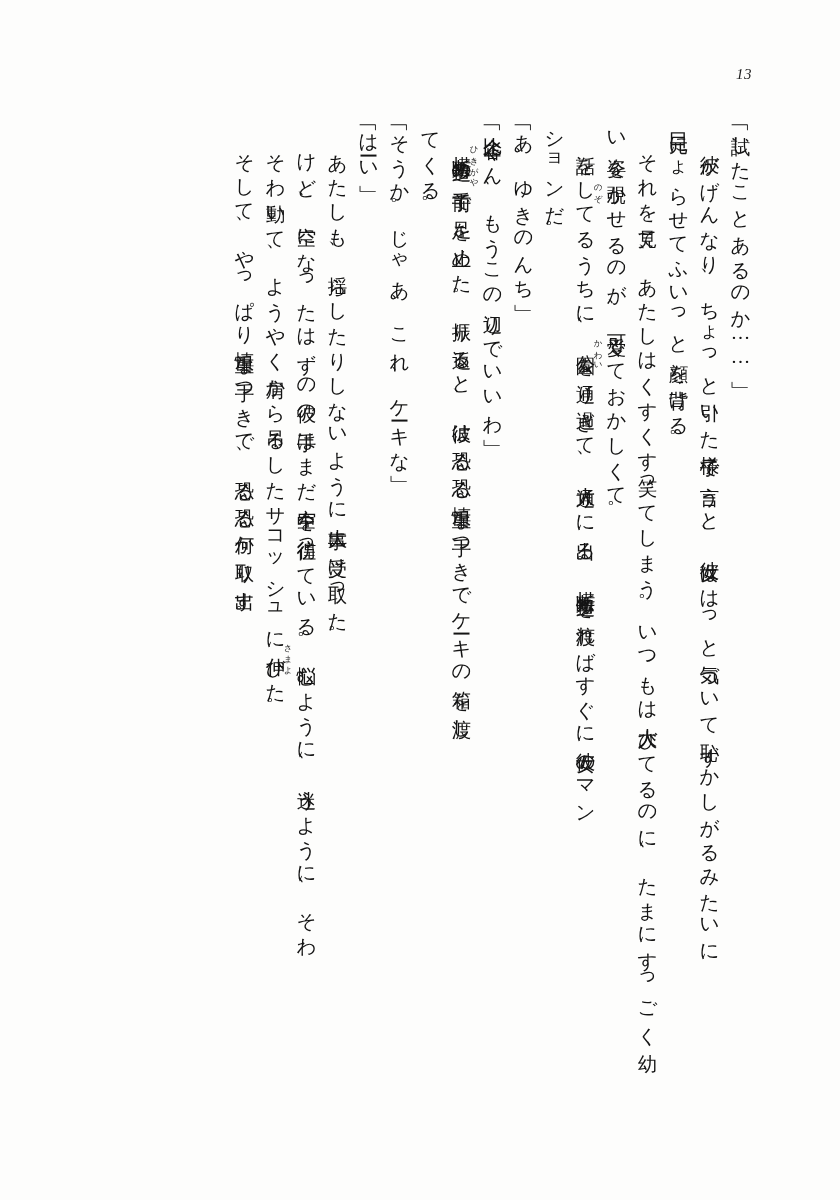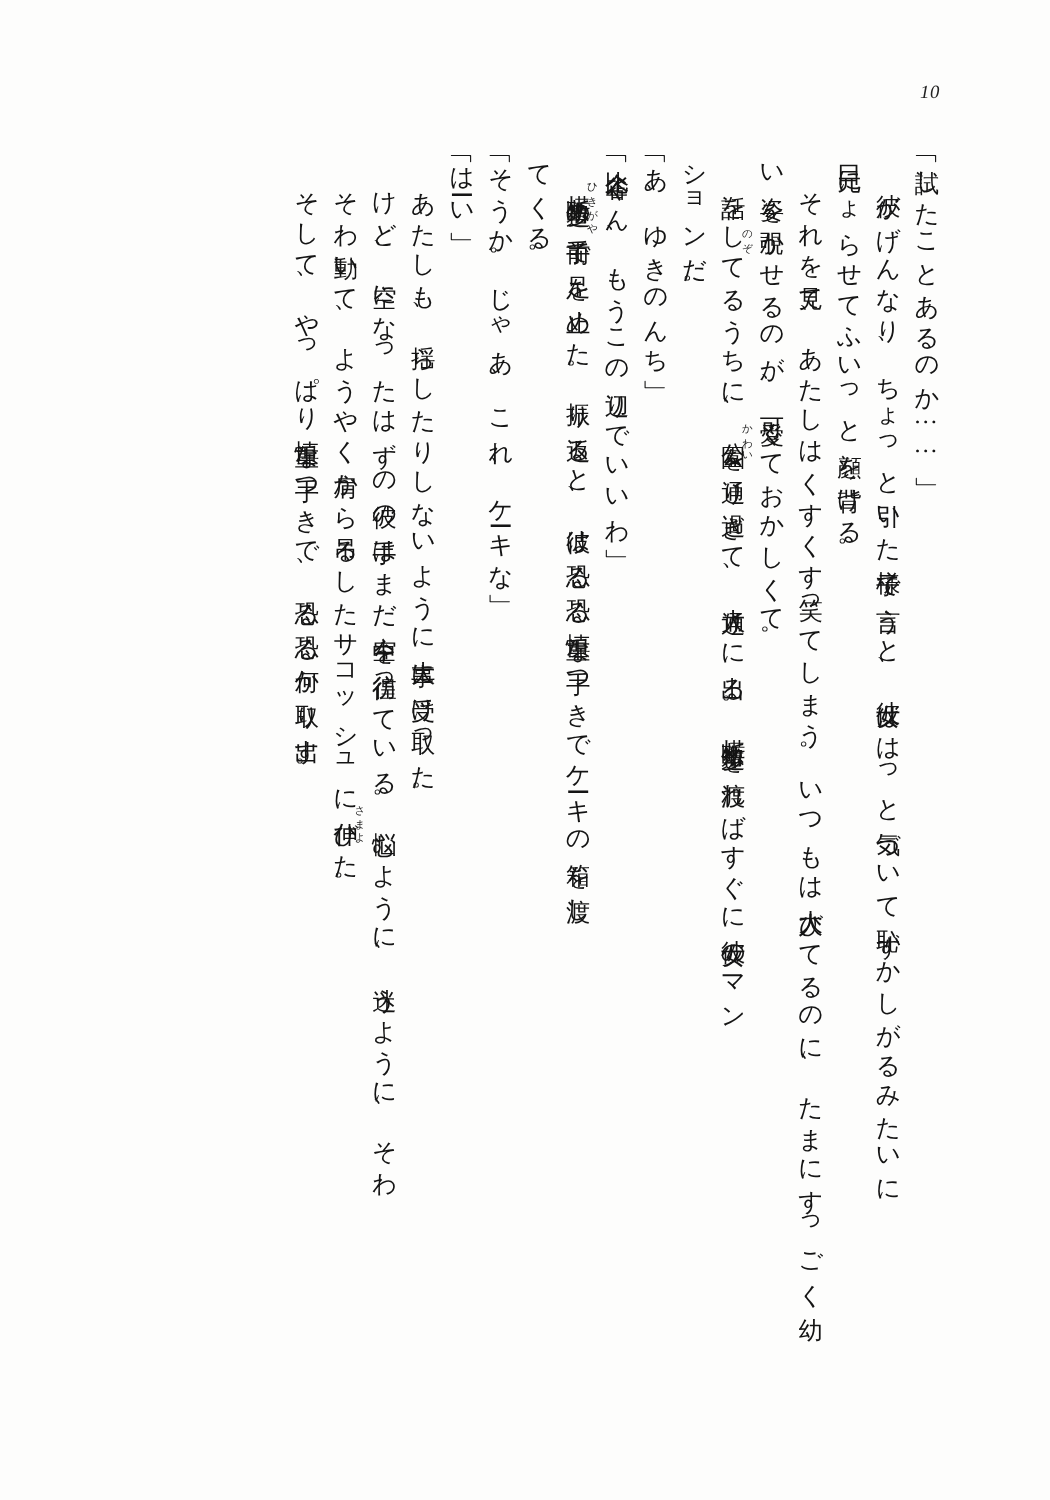--- a/index.html
+++ b/index.html
@@ -72,21 +72,21 @@
     color: #222;
     left: -1px;
     white-space: nowrap;
   }
 </style>
 </head>
 <body>
 
 <div class="page">
 
-  <div class="page-number">10</div>
+  <div class="page-number">13</div>
 
   <div class="text-block">
     <div class="line">「試したことあるのか……」</div>
     <div class="line">　彼がげんなり、ちょっと引いた様子で言うと、彼女ははっと気づいて恥ずかしがるみたいに</div>
     <div class="line">口元にょらせてふいっと顔を背ける。</div>
     <div class="line">　それを見て、あたしはくすくす笑ってしまう。いつもは大人びてるのに、たまにすっごく幼</div>
     <div class="line ruby-line">
       <span>い姿を覗かせるのが、可愛くておかしくて。</span>
       <span class="rt" style="top:60px;">のぞ</span>
       <span class="rt" style="top:216px;">かわい</span>

